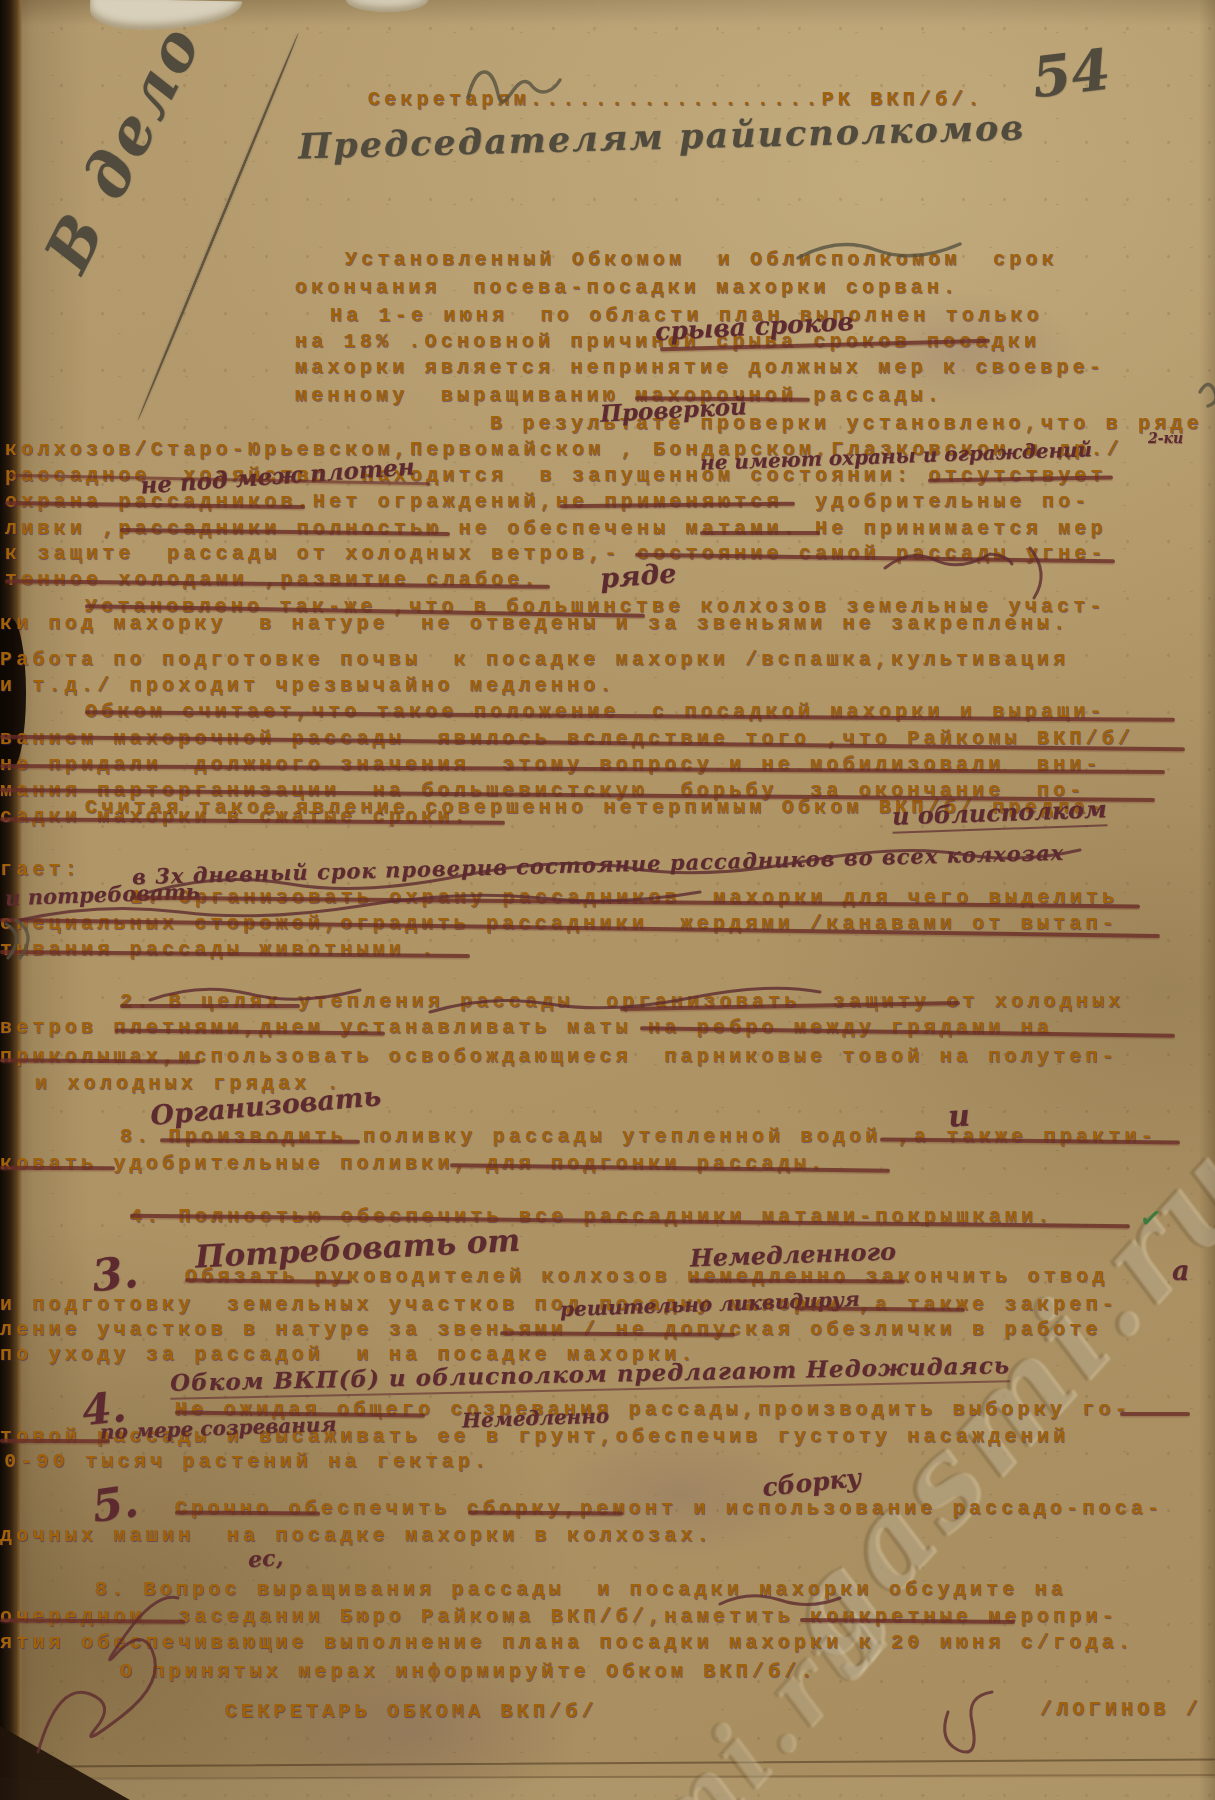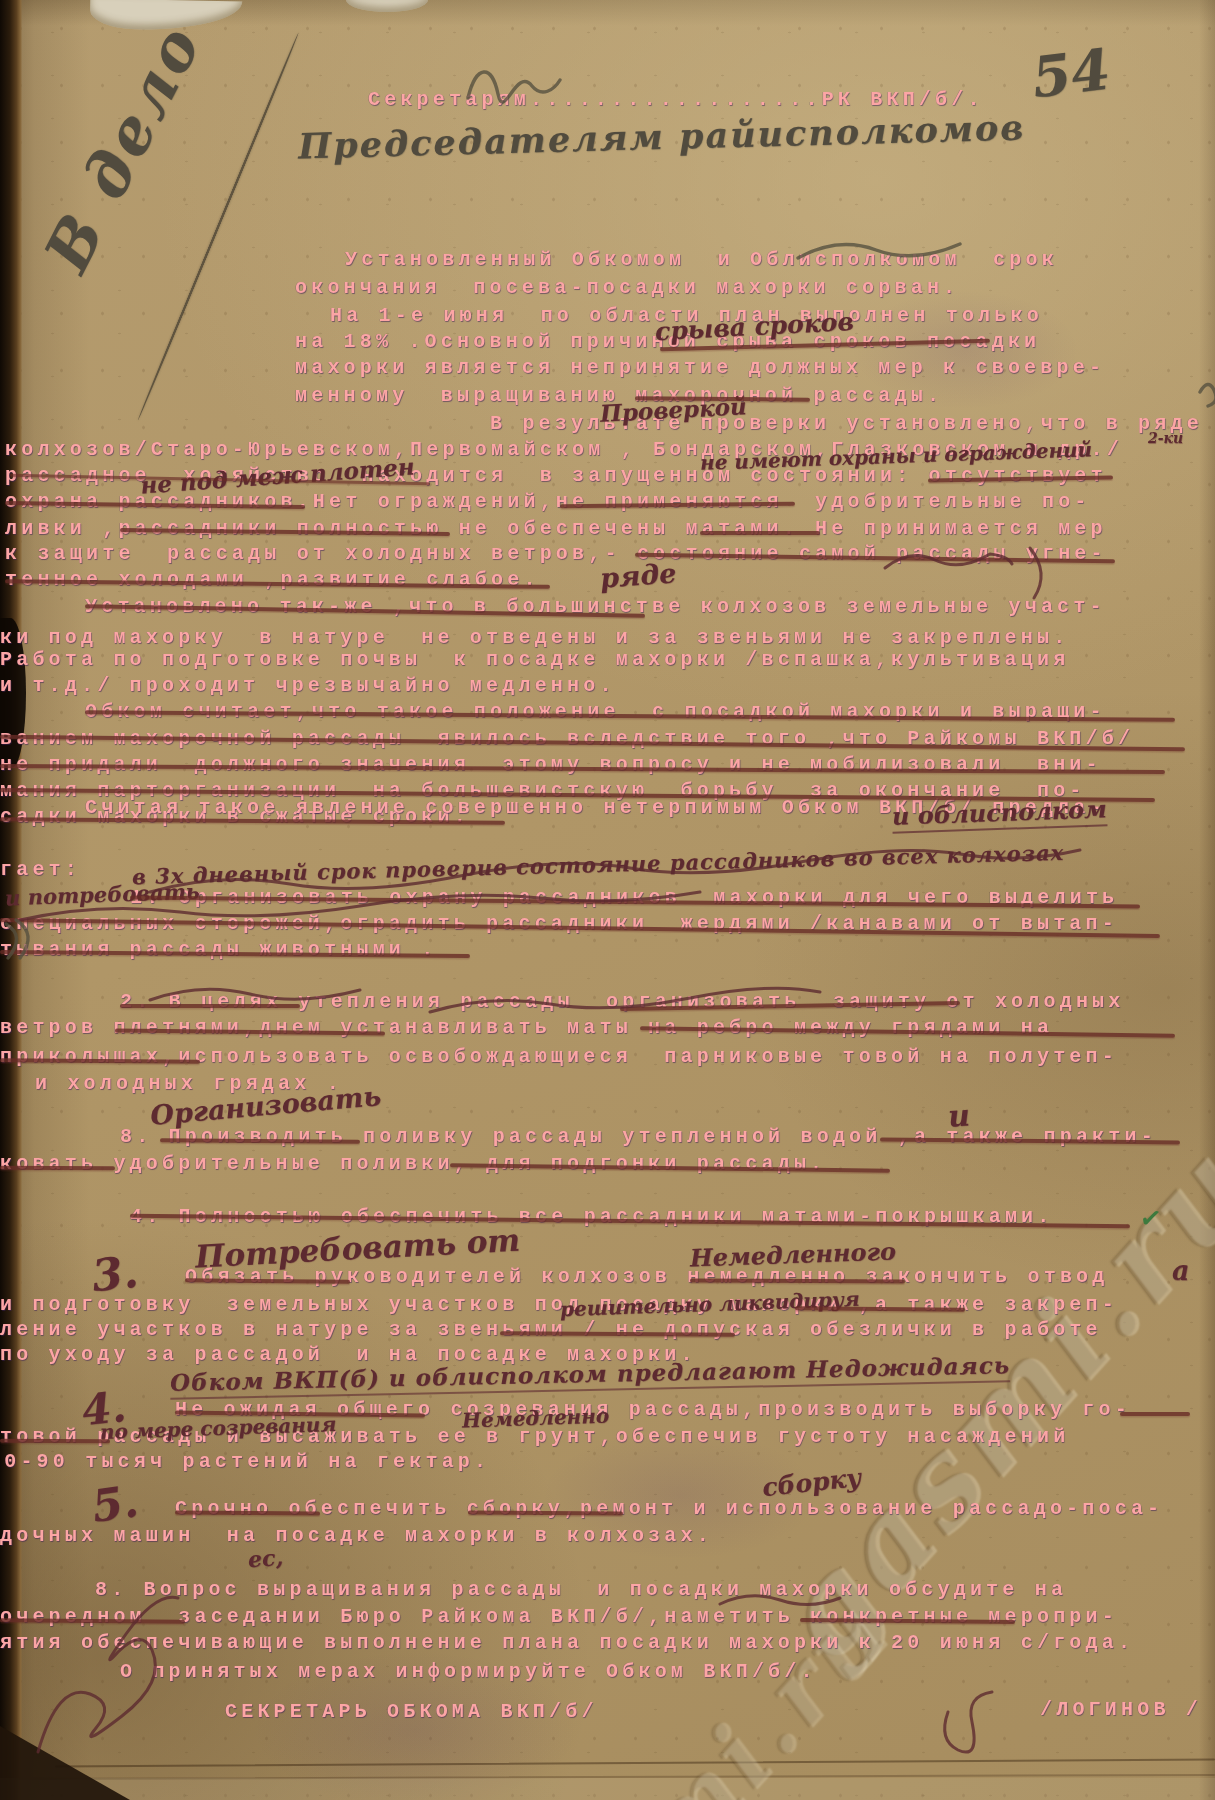--- a/index.html
+++ b/index.html
@@ -28,21 +28,21 @@
     border-radius:0 60% 55% 0 / 0 50% 50% 0;opacity:.9;}
   .tear{position:absolute;background:#d8d0bb;box-shadow:inset 0 -5px 7px rgba(110,90,50,.45);}
   .tear1{left:90px;top:0;width:152px;height:30px;border-radius:0 0 70% 30% / 0 0 100% 62%;transform:rotate(1.2deg);}
   .tear2{left:346px;top:0;width:82px;height:12px;border-radius:0 0 50% 50% / 0 0 100% 100%;}
   .crease{position:absolute;background:rgba(55,35,15,.45);height:2px;border-radius:2px;}
   .below-crease{position:absolute;left:0;top:1778px;width:1215px;height:22px;background:rgba(214,199,162,.14);}
   .corner-dark{position:absolute;left:0;top:1716px;width:130px;height:84px;background:#21150a;
     clip-path:polygon(0 12%, 100% 100%, 0 100%);opacity:.92;}
   
   .t{position:absolute;font:700 20px/24px "Liberation Mono",monospace;letter-spacing:4.2px;
-     color:#fca5a5;white-space:pre;
+     color:#a16207;white-space:pre;
      text-shadow:.7px .8px .8px rgba(62,32,86,.55), -.4px -.3px .6px rgba(62,32,86,.3);}
   
   .hw{position:absolute;font:italic 700 22px "DejaVu Serif",serif;color:#5d2a30;white-space:pre;
       text-shadow:.5px .5px .7px rgba(93,42,48,.45);}
   .pencil{color:#514b3e;text-shadow:.5px .5px 1px rgba(81,75,62,.5);}
   .check{color:#3e7a3e;text-shadow:none;font-style:normal;}
   
   .strike{position:absolute;height:4px;background:#682c26;opacity:.8;border-radius:3px;
           box-shadow:0 1.5px 1px rgba(104,44,38,.3);}
   .thin{height:3px;opacity:.65;}
@@ -100,21 +100,21 @@
 
   <div class="t" style="left:490px;top:412px;">В результате проверки установлено,что в ряде</div>
   <div class="t" style="left:5px;top:438px;">колхозов/Старо-Юрьевском,Первомайском , Бондарском,Глазковском и др./</div>
   <div class="t" style="left:5px;top:464px;">рассадное  хозяйство  находится  в запущенном состоянии: отсутствует</div>
   <div class="t" style="left:5px;top:490px;">охрана рассадников.Нет ограждений,не применяются  удобрительные по-</div>
   <div class="t" style="left:5px;top:517px;">ливки ,рассадники полностью не обеспечены матами. Не принимается мер</div>
   <div class="t" style="left:5px;top:568px;">тенное холодами ,развитие слабое.</div>
   <div class="t" style="left:5px;top:542px;">к защите  рассады от холодных ветров,- состояние самой рассады угне-</div>
 
   <div class="t" style="left:85px;top:595px;">Установлено так-же ,что в большинстве колхозов земельные участ-</div>
-  <div class="t" style="left:0px;top:626px;text-align:right;">ки под махорку  в натуре  не отведены и за звеньями не закреплены.</div>
+  <div class="t" style="left:0px;top:612px;text-align:right;">ки под махорку  в натуре  не отведены и за звеньями не закреплены.</div>
   <div class="t" style="left:0px;top:648px;">Работа по подготовке почвы  к посадке махорки /вспашка,культивация</div>
   <div class="t" style="left:85px;top:700px;">Обком считает,что такое положение  с посадкой махорки и выращи-</div>
 
   <div class="t" style="left:0px;top:674px;">и т.д./ проходит чрезвычайно медленно.</div>
   <div class="t" style="left:0px;top:727px;">ванием махорочной рассады  явилось вследствие того ,что Райкомы ВКП/б/</div>
   <div class="t" style="left:0px;top:779px;">мания парторганизации  на большевистскую  борьбу  за окончание  по-</div>
   <div class="t" style="left:0px;top:753px;">не придали  должного значения  этому вопросу и не мобилизовали  вни-</div>
   <div class="t" style="left:0px;top:805px;">садки махорки в сжатые сроки.</div>
 
   <div class="t" style="left:85px;top:796px;font-family:Liberation Mono, monospace;">Считая такое явление совершенно нетерпимым Обком ВКП/б/ предла-</div>

